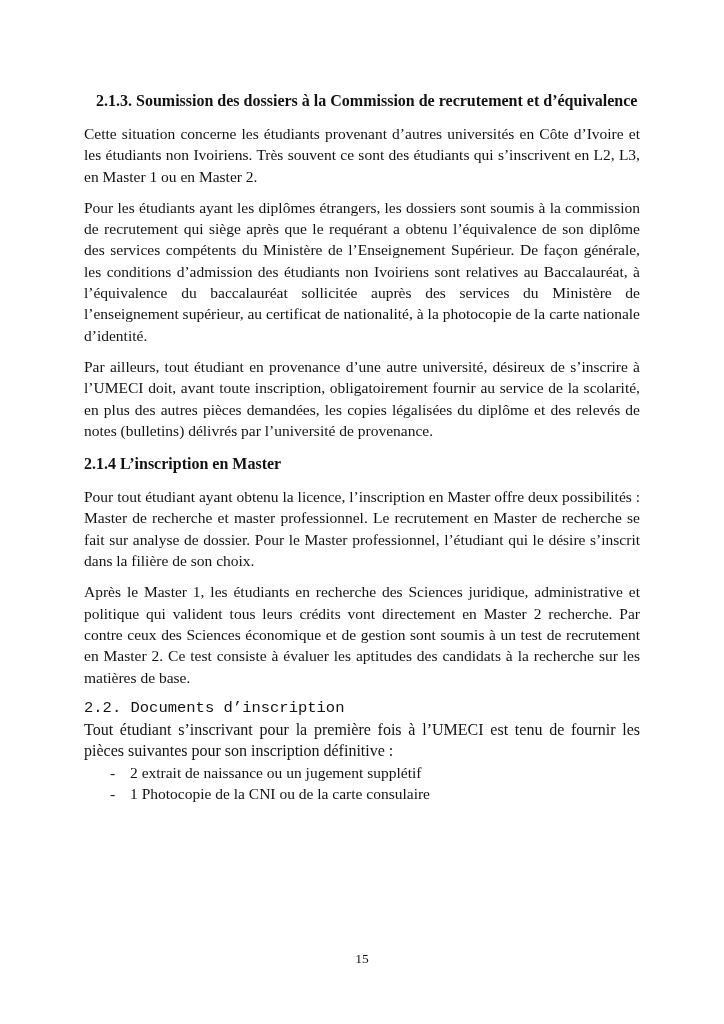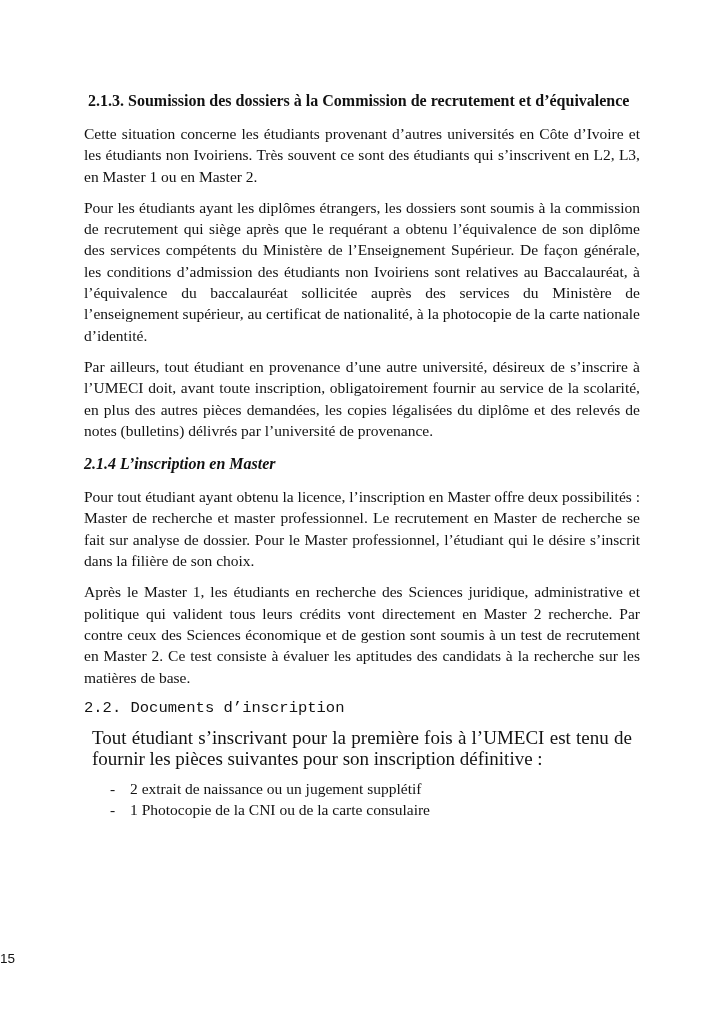--- a/index.html
+++ b/index.html
@@ -20,47 +20,46 @@
     position: absolute;
     left: 84px;
     top: 88px;
     width: 556px;
   }
   .heading-bold {
     font-size: 16px;
     font-weight: bold;
     line-height: 26px;
     text-align: justify;
-    margin: 0 0 9px 4px;
+    margin: 0 0 9px 12px;
   }
   .heading-bold-single {
     font-size: 16px;
     font-weight: bold;
     line-height: 26px;
     margin: 2px 0 9px 0;
-    font-style: italic;
   }
   .para {
     font-size: 15.5px;
     line-height: 21.3px;
     text-align: justify;
     margin: 8px 0 10px 0;
   }
   .subheading-plain {
     font-size: 15.5px;
     line-height: 21.3px;
     margin: 2px 0 0 0;
     font-weight: normal;
     font-family: Liberation Mono, monospace;
   }
   .para-tight {
-    font-size: 19px;
+    font-size: 16px;
     line-height: 21.3px;
     text-align: justify;
-    margin: 8px;
+    margin: 0;
   }
   .doc-list {
     margin: 0;
   }
   .list-row {
     display: flex;
     padding-left: 26px;
     font-size: 15.5px;
     line-height: 21.5px;
   }
@@ -69,23 +68,23 @@
     flex: 0 0 20px;
   }
   .list-text {
     flex: 1;
   }
   .page-number {
     position: absolute;
     left: 0;
     top: 951px;
     width: 100%;
-    text-align: left;
+    text-align: center;
     font-size: 13.5px;
-    font-family: Liberation Sans, sans-serif;
+    font-family: Liberation Serif, serif;
     color: #121212;
   }
 </style>
 </head>
 <body>
 
 <div class="page">
   <div class="content">
 
     <h2 class="heading-bold">2.1.3. Soumission des dossiers à la Commission de recrutement et d’équivalence</h2>

